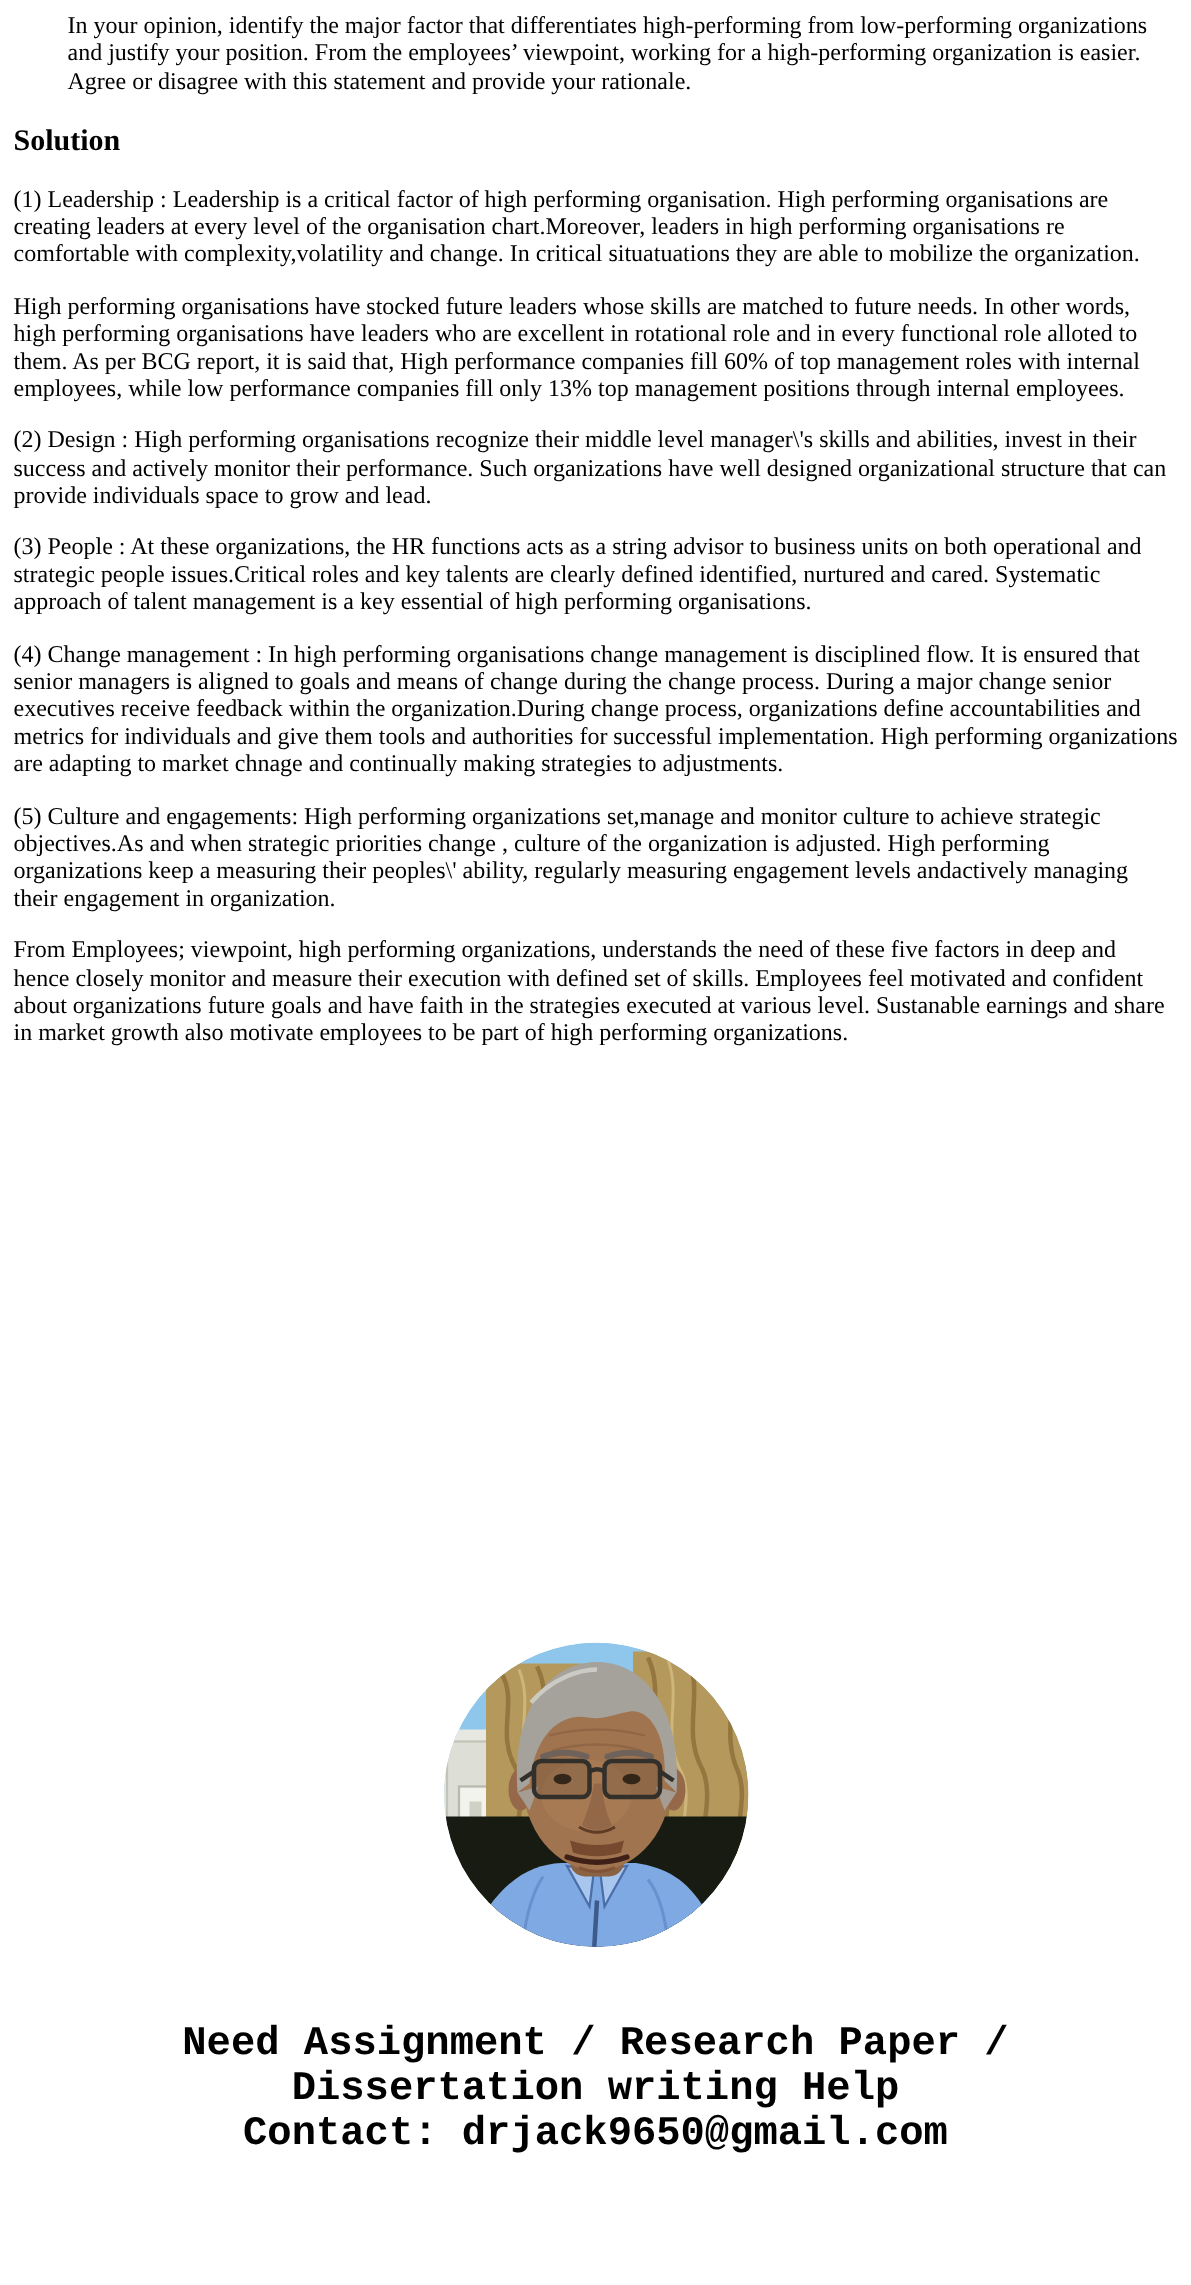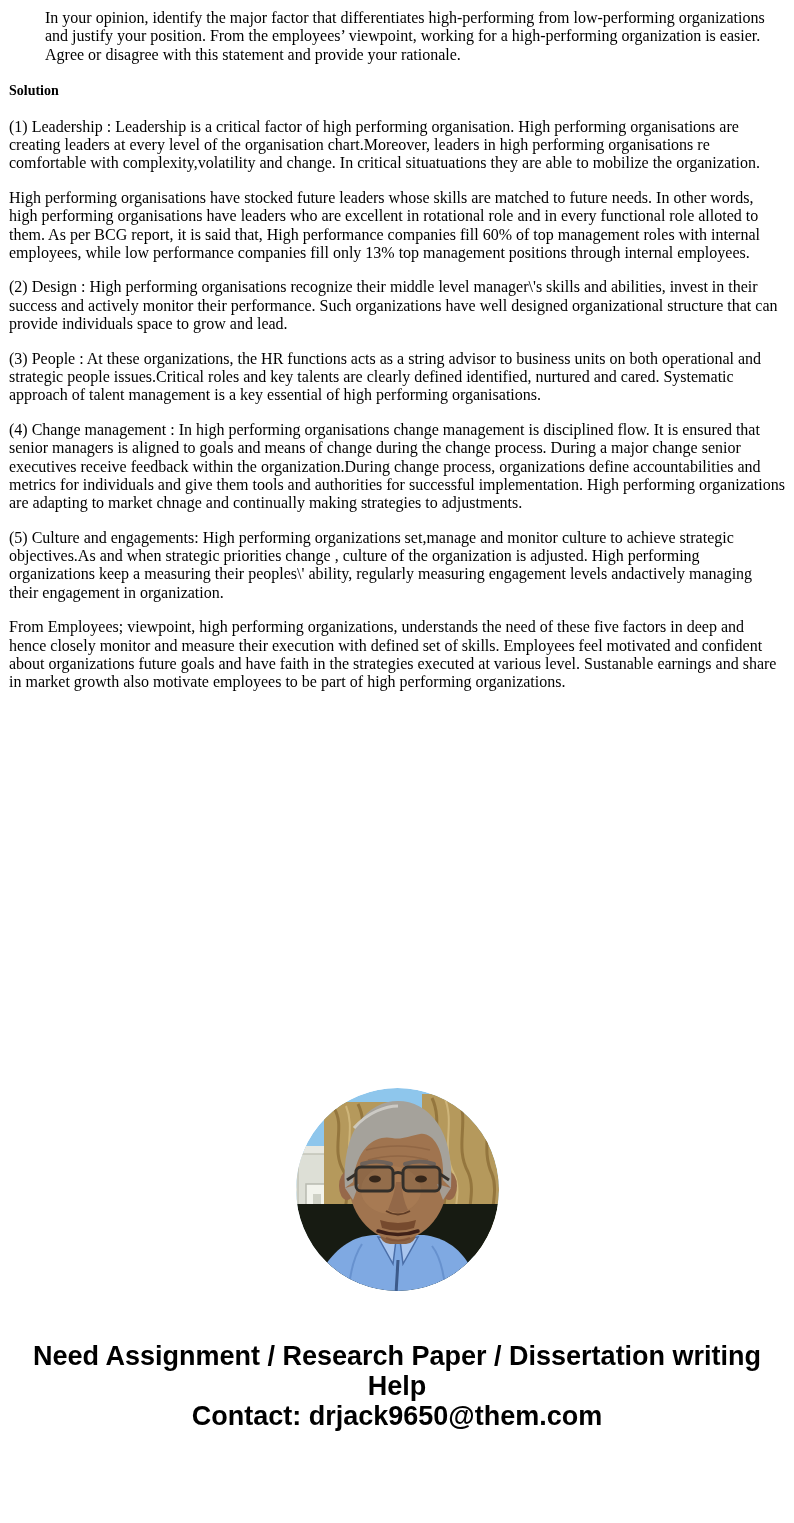--- a/index.html
+++ b/index.html
@@ -10,41 +10,41 @@
     padding: 9px 9px 28px 9px;
     font-family: "Liberation Serif", serif;
     font-size: 16px;
     line-height: 1.15;
     color: #000000;
     background: #ffffff;
   }
   .page p { margin: 16px 0; }
   .page p.first { margin-top: 0; margin-left: 36px; }
   h3.solution {
-    font-size: 14px;
+    font-size: 20px;
     font-weight: bold;
     margin: 18.7px 0;
     line-height: 1.15;
   }
   .portrait-wrap {
     margin-top: 396px;
     display: flex;
     justify-content: center;
   }
   .portrait {
     width: 203px;
     height: 203px;
     border-radius: 50%;
     overflow: hidden;
   }
   .promo {
     margin: 50px auto 0 auto;
     max-width: 746px;
     text-align: center;
-    font-family: Liberation Sans, sans-serif;
+    font-family: Liberation Mono, monospace;
     font-weight: bold;
     font-size: 27px;
     line-height: 30px;
     color: #000000;
   }
 </style>
 </head>
 <body>
 
 <div class="page">
@@ -142,16 +142,16 @@
           <path d="M84,132 Q102,138 120,132 L118,140 Q102,145 86,140 Z" fill="#6b4026" opacity="0.8"></path>
           <path d="M82,143 Q102,150 122,143" stroke="#3f2017" stroke-width="3.5" fill="none" stroke-linecap="round"></path>
           <path d="M90,150 Q102,155 114,150" stroke="#7a4a30" stroke-width="2" fill="none" opacity="0.6"></path>
         </g>
       </svg>
     </div>
   </div>
 
   <div class="promo">
     <div>Need Assignment / Research Paper / Dissertation writing Help</div>
-    <div>Contact: drjack9650@them.com</div>
+    <div>Contact: drjack9650@gmail.com</div>
   </div>
 
 </div>
 
 </body></html>

